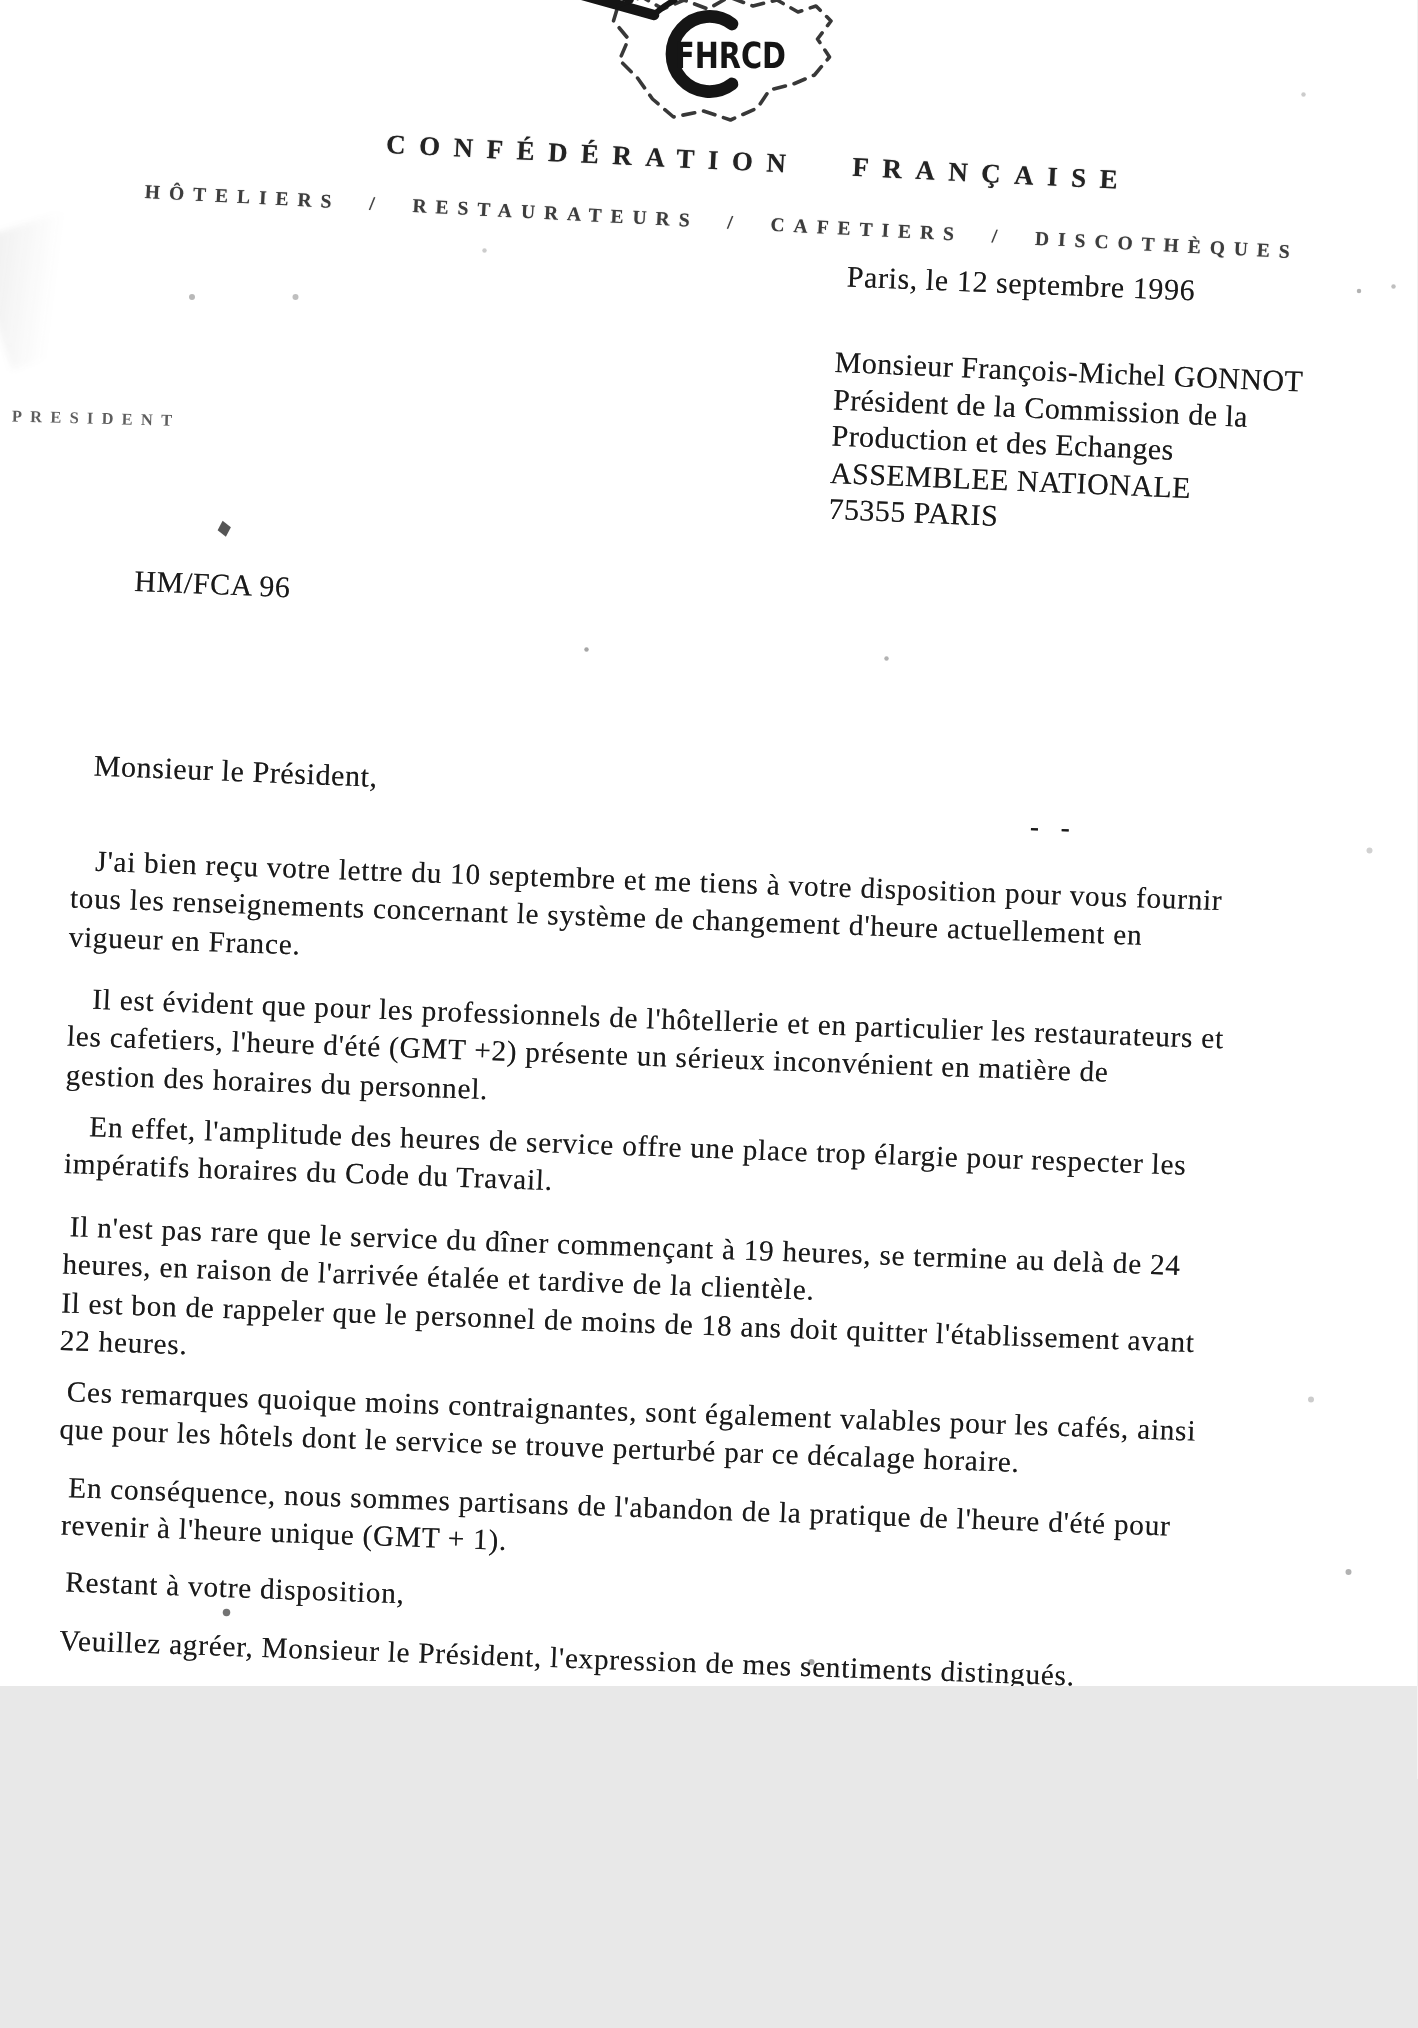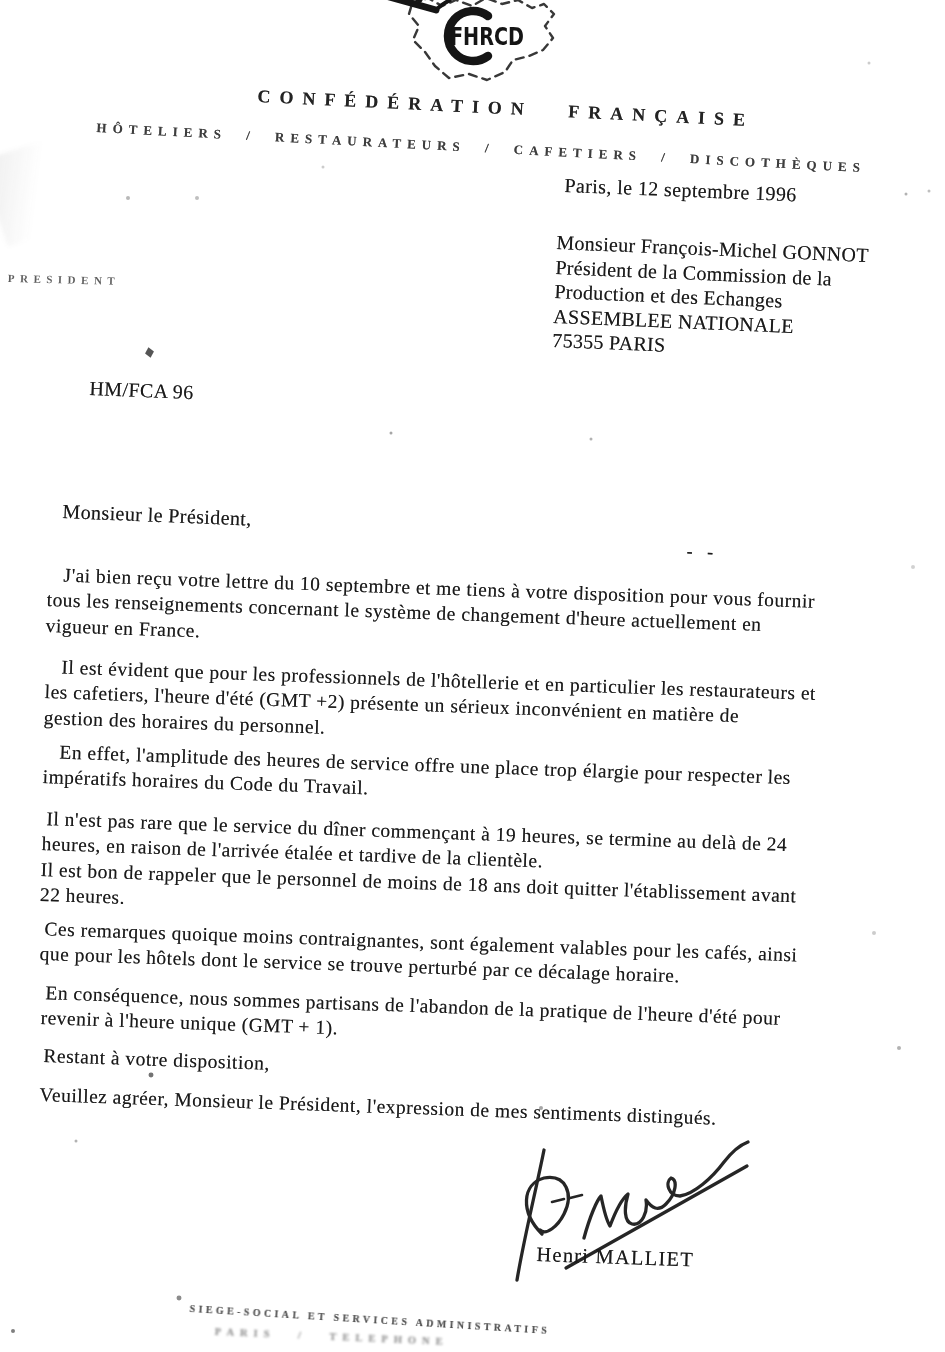--- a/index.html
+++ b/index.html
@@ -1,18 +1,18 @@
 <!DOCTYPE html>
 <html><head>
 <meta charset="utf-8">
 <style>
   html,body{margin:0;padding:0;background:#e8e8e8;}
   #page{
     position:relative;
-    width:945px;height:1352px;
+    width:945px;height:1124px;
     margin:0 auto;
     background:#ffffff;
     overflow:hidden;
     font-family:"Liberation Serif", serif;
     color:#1a1a1a;
   }
   .abs{position:absolute;}
   .ink{color:#1a1a1a; text-shadow:0 0 .4px rgba(10,10,10,.55);}
   .body-text{
     font-size:19.5px;

